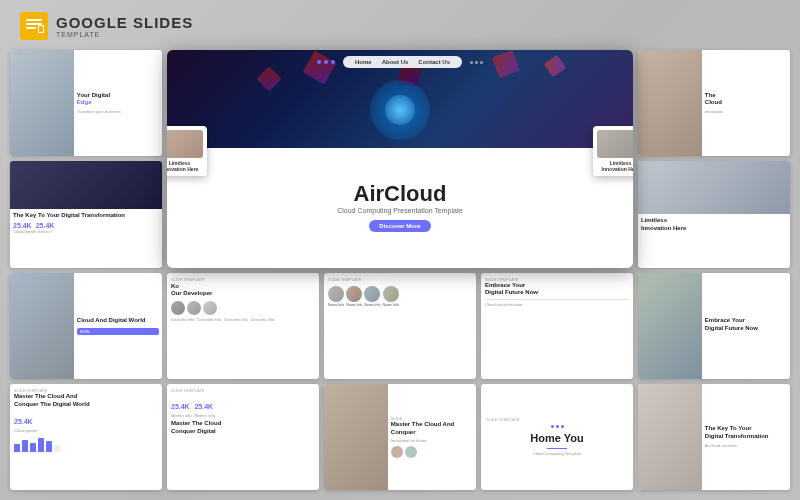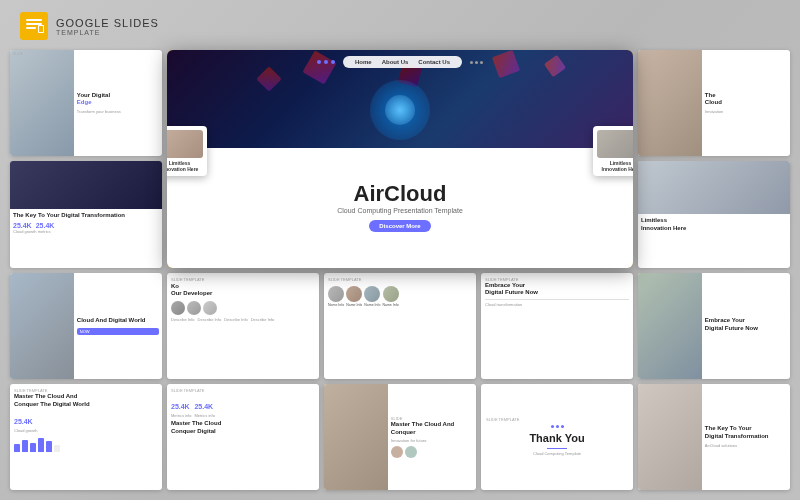--- a/index.html
+++ b/index.html
@@ -34,22 +34,22 @@
       width: 28px;
       height: 28px;
     }
 
     .header-text-block {
       display: flex;
       flex-direction: column;
     }
 
     .google-slides-label {
-      font-size: 11px;
-      font-weight: 400;
+      font-size: 15px;
+      font-weight: 700;
       color: #333;
       letter-spacing: 1px;
     }
 
     .template-label {
       font-size: 7px;
       color: #555;
       letter-spacing: 1px;
     }
 
@@ -595,21 +595,21 @@
   </div>
 
   <div class="slide-thumb s-r4-c4 slide-thankyou">
     <div class="slide-inner" style="padding:5px;display:flex;flex-direction:column;justify-content:center;align-items:center;">
       <div style="font-size:4px;color:#aaa;margin-bottom:3px;align-self:flex-start;">SLIDE TEMPLATE</div>
       <div style="display:flex;gap:2px;margin-bottom:4px;">
         <div style="width:3px;height:3px;border-radius:50%;background:#6c6fff;"></div>
         <div style="width:3px;height:3px;border-radius:50%;background:#6c6fff;"></div>
         <div style="width:3px;height:3px;border-radius:50%;background:#6c6fff;"></div>
       </div>
-      <div class="thankyou-text">Thank You</div>
+      <div class="thankyou-text">Home You</div>
       <div style="width:20px;height:1px;background:#6c6fff;margin-top:3px;"></div>
       <div style="font-size:4px;color:#999;margin-top:2px;text-align:center;">Cloud Computing Template</div>
     </div>
   </div>
 
   <div class="slide-thumb s-r4-c5">
     <div class="slide-inner half-layout">
       <div class="half-img" style="background:linear-gradient(135deg,#d0c8c0,#b0a8a0);"></div>
       <div class="half-content">
         <div class="slide-title-text">The Key To Your<br>Digital Transformation</div>

